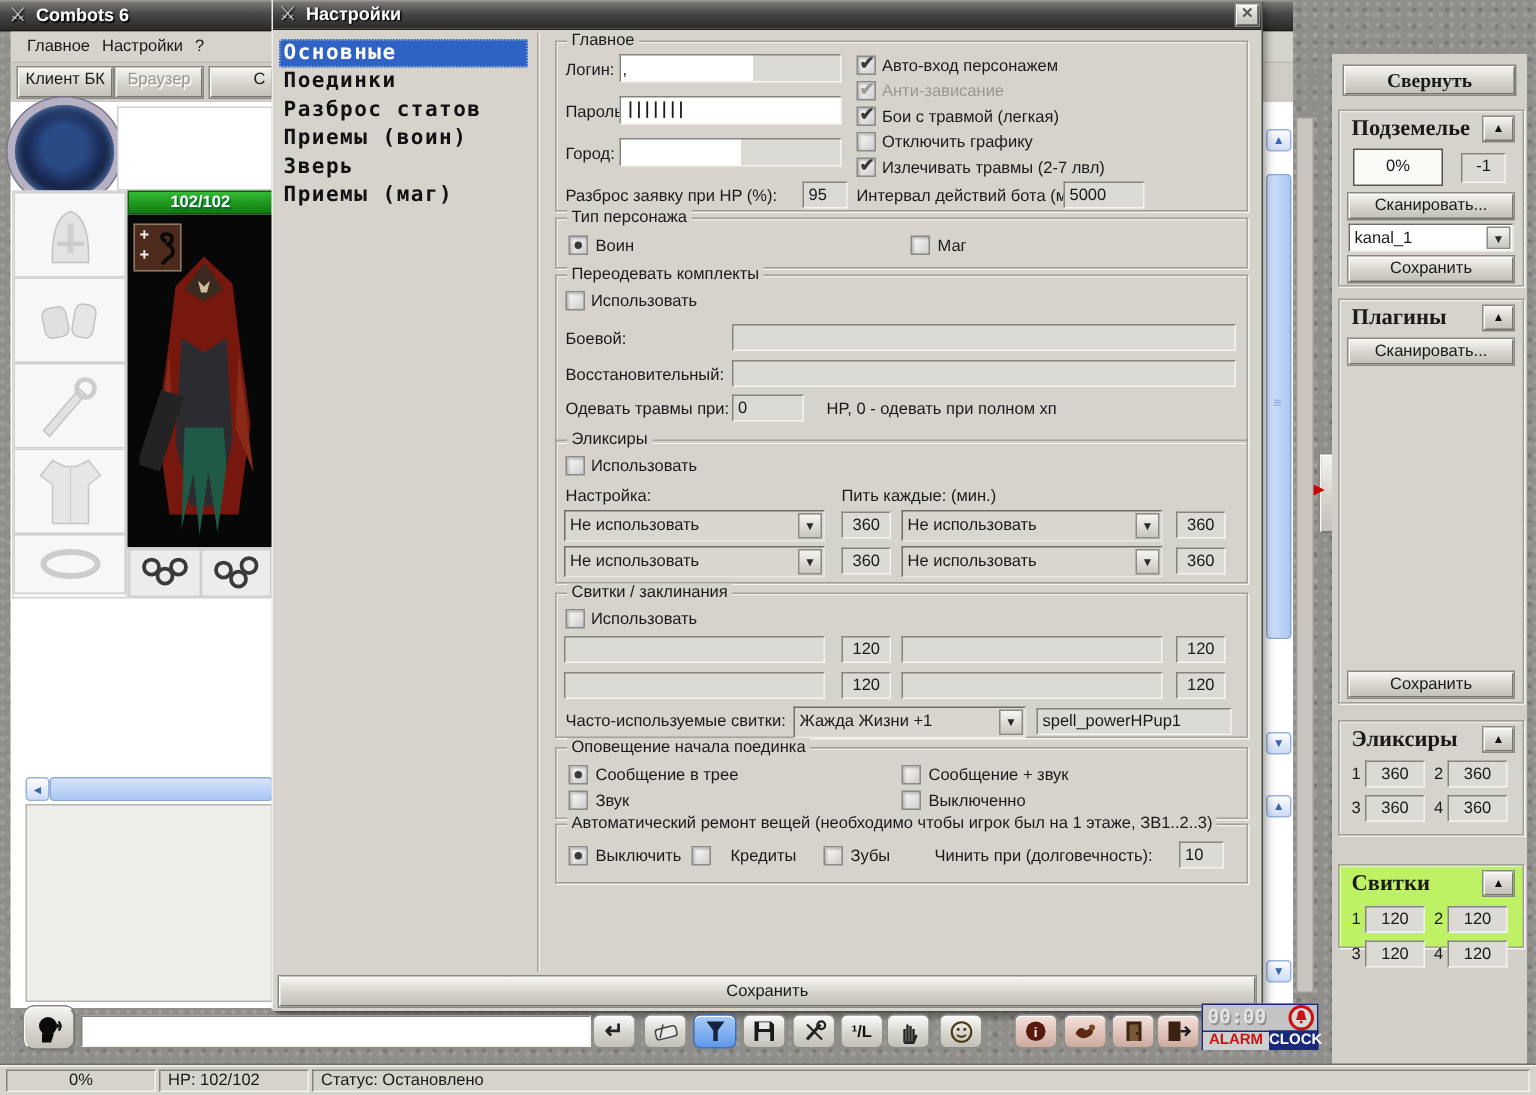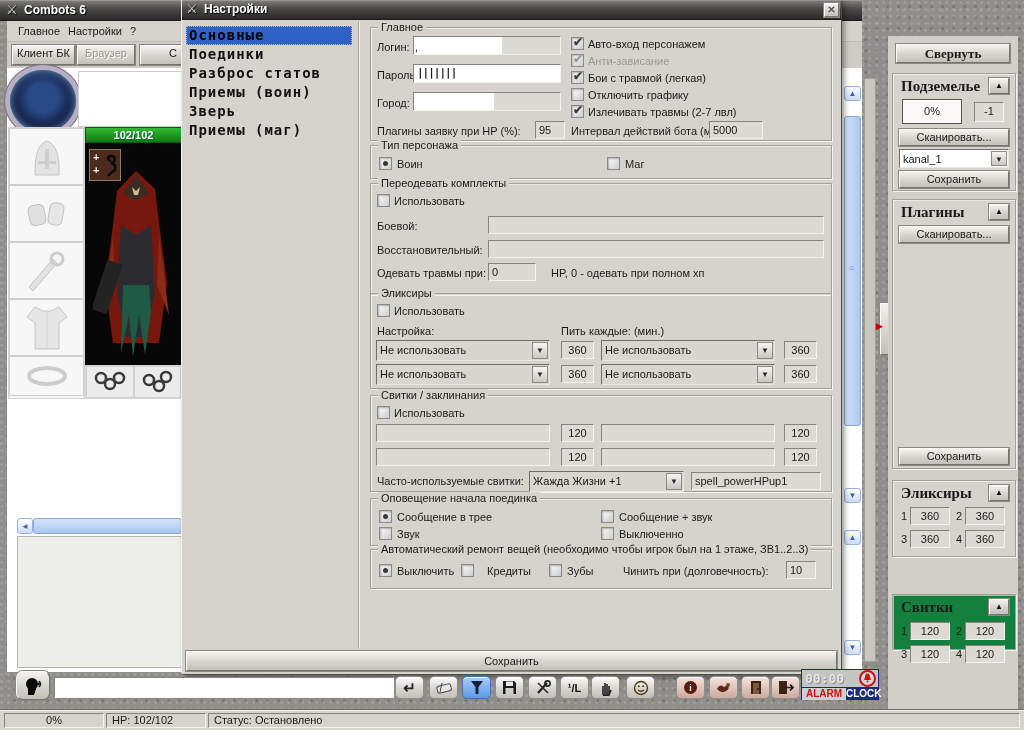--- a/index.html
+++ b/index.html
@@ -28,21 +28,21 @@
 .dim{color:#9b9890}
 .cb,.rd{position:absolute;width:13px;height:13px;border:1px solid #8a8a8a;background:linear-gradient(135deg,#ffffff,#cccccc);box-shadow:inset 1px 1px 2px rgba(0,0,0,.28)}
 .cb.on::after{content:"✔";position:absolute;left:1px;top:-3px;font-size:12px;font-weight:bold;color:#3a3a3a}
 .cb.on.gray::after{color:#9a9a9a}
 .rd.on::after{content:"";position:absolute;left:3px;top:3px;width:5px;height:5px;border-radius:50%;background:#3a3a3a}
 .fld{position:absolute;border:1px solid;border-color:#85837d #f4f3f0 #f4f3f0 #85837d;background:#dcdad4;line-height:16px;padding:0 3px;overflow:hidden;white-space:nowrap}
 .ctr{text-align:center}
 .sel{position:absolute;border:1px solid;border-color:#6f6d67 #e8e7e2 #e8e7e2 #6f6d67;background:#d9d6cf;line-height:18px;padding:0 3px;overflow:hidden;white-space:nowrap}
 .dropbtn{position:absolute;right:1px;top:1px;bottom:1px;width:16px;background:linear-gradient(#f6f5f2,#c9c6bf);border:1px solid #8d8a84;color:#2a2a2a;font-size:8px;line-height:15px;text-align:center}
 .li{height:19px;line-height:19px;padding-left:3px;font-family:"DejaVu Sans Mono",monospace;font-weight:bold;font-size:14px;letter-spacing:1px;white-space:nowrap;color:#111}
-.li.selected{background:#2e62c4;color:#000000;outline:1px dotted #aabbd8;outline-offset:-1px}
+.li.selected{background:#2e62c4;color:#ffffff;outline:1px dotted #aabbd8;outline-offset:-1px}
 .shead{font-family:"Liberation Serif",serif;font-weight:bold;font-size:15px;white-space:nowrap}
 .serifbtn{font-family:"Liberation Serif",serif;font-weight:bold;font-size:13px}
 .upbtn{position:absolute;width:20px;height:16px;font-size:8px;line-height:14px;color:#111}
 .xbtn{position:absolute;background:linear-gradient(#fdfdfe,#cddcf5);border:1px solid #95b2e0;border-radius:3px;color:#3a66b0;font-size:8px;font-weight:bold;text-align:center;line-height:13px}
 .xthumbv{position:absolute;background:linear-gradient(90deg,#d7e4fb,#aac7f2);border:1px solid #88a8dc;border-radius:3px}
 .xthumbh{position:absolute;background:linear-gradient(180deg,#d7e4fb,#aac7f2);border:1px solid #88a8dc;border-radius:3px}
 .tic{position:absolute;width:29px;height:23px;border:1px solid #8f8d87;border-radius:5px;background:linear-gradient(#fcfcfb,#d8d5ce 55%,#c3c0b9);box-shadow:inset 0 1px 0 #fff;display:flex;align-items:center;justify-content:center}
 .tic.active{background:linear-gradient(#a9cdf9,#5f98e8);border-color:#3f6fb8}
 .tic.warm{background:linear-gradient(#f6e3dc,#dcc0b6 60%,#cdaaa0)}
 .slot{border:1px solid #cfcfcf;background:#f7f7f7;display:flex;align-items:center;justify-content:center}
@@ -189,21 +189,21 @@
   <span class="lb" style="left:8px;top:29px">1</span>
   <div class="fld ctr" style="left:17px;top:26px;width:40px;height:18px">360</div>
   <span class="lb" style="left:63px;top:29px">2</span>
   <div class="fld ctr" style="left:72px;top:26px;width:40px;height:18px">360</div>
   <span class="lb" style="left:8px;top:52px">3</span>
   <div class="fld ctr" style="left:17px;top:49px;width:40px;height:18px">360</div>
   <span class="lb" style="left:63px;top:52px">4</span>
   <div class="fld ctr" style="left:72px;top:49px;width:40px;height:18px">360</div>
 </div>
 
-<div class="ab grp" style="left:892px;top:594px;width:124px;height:56px;background:#15803d">
+<div class="ab grp" style="left:892px;top:576px;width:124px;height:56px;background:#bef264">
   <span class="ab shead" style="left:8px;top:4px">Свитки</span>
   <div class="btn upbtn" style="left:96px;top:4px">▲</div>
   <span class="lb" style="left:8px;top:30px">1</span>
   <div class="fld ctr" style="left:17px;top:27px;width:40px;height:18px">120</div>
   <span class="lb" style="left:63px;top:30px">2</span>
   <div class="fld ctr" style="left:72px;top:27px;width:40px;height:18px">120</div>
   <span class="lb" style="left:8px;top:53px">3</span>
   <div class="fld ctr" style="left:17px;top:50px;width:40px;height:18px">120</div>
   <span class="lb" style="left:63px;top:53px">4</span>
   <div class="fld ctr" style="left:72px;top:50px;width:40px;height:18px">120</div>
@@ -231,21 +231,21 @@
     <span class="lb" style="left:6px;top:13px">Логин:</span>
     <div class="fld" style="left:42px;top:8px;width:148px;height:19px">
         <span class="ab whitefld" style="left:0;top:0;bottom:0;width:60%;padding:2px 1px">,</span>
       </div>
     <span class="lb" style="left:6px;top:41px">Пароль:</span>
     <div class="fld whitefld" style="left:42px;top:36px;width:148px;height:19px;background:#fff;font-family:'DejaVu Sans Mono',monospace;font-weight:bold;letter-spacing:-1px">|||||||</div>
     <span class="lb" style="left:6px;top:69px">Город:</span>
     <div class="fld" style="left:42px;top:64px;width:148px;height:19px">
         <span class="ab whitefld" style="left:0;top:0;bottom:0;width:55%"></span>
       </div>
-    <span class="lb" style="left:6px;top:97px">Плагины заявку при HP (%):</span>
+    <span class="lb" style="left:6px;top:97px">Разброс заявку при HP (%):</span>
     <div class="fld" style="left:164px;top:93px;width:30px;height:18px">95</div>
     <span class="cb on" style="left:200px;top:9px"></span>
     <span class="lb" style="left:217px;top:10px">Авто-вход персонажем</span>
     <span class="cb on gray" style="left:200px;top:26px"></span>
     <span class="lb dim" style="left:217px;top:27px">Анти-зависание</span>
     <span class="cb on" style="left:200px;top:43px"></span>
     <span class="lb" style="left:217px;top:44px">Бои с травмой (легкая)</span>
     <span class="cb" style="left:200px;top:60px"></span>
     <span class="lb" style="left:217px;top:61px">Отключить графику</span>
     <span class="cb on" style="left:200px;top:77px"></span>

